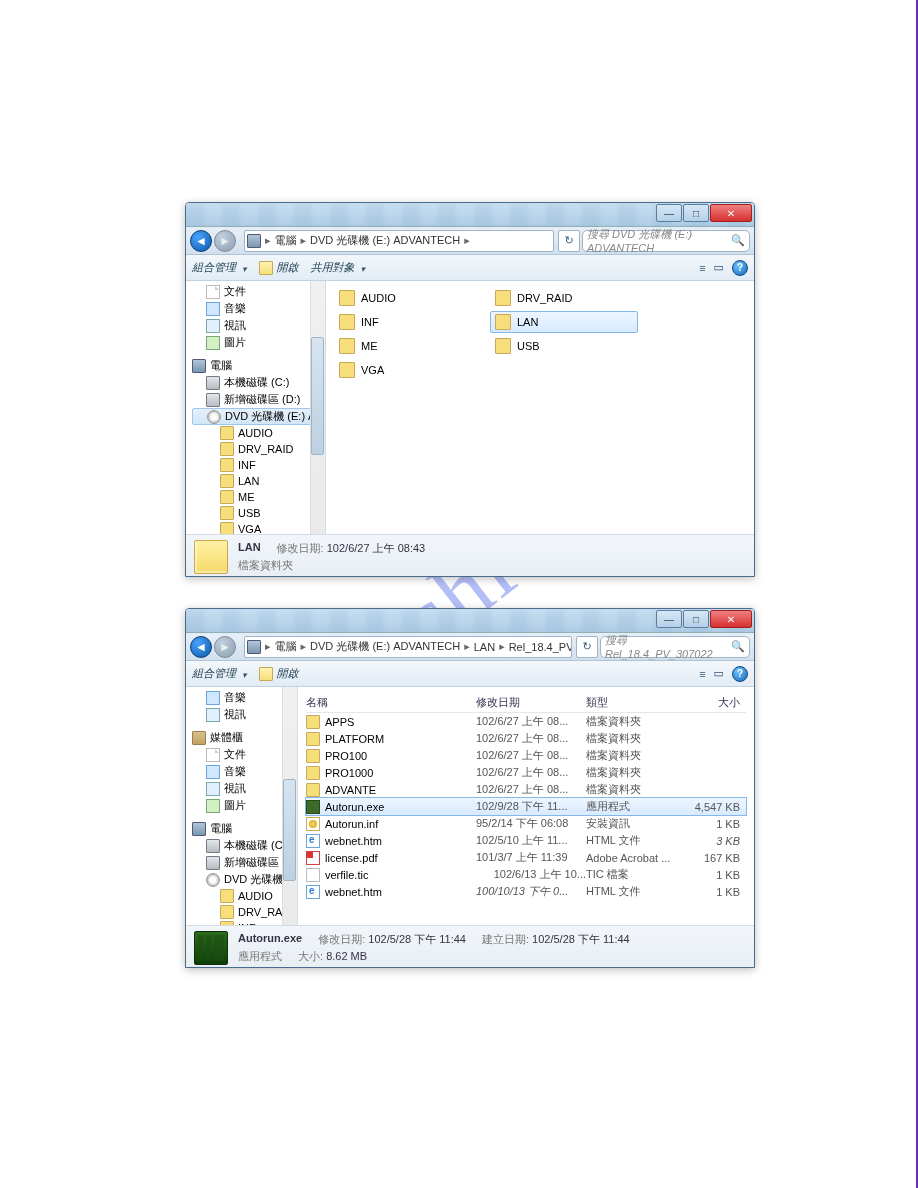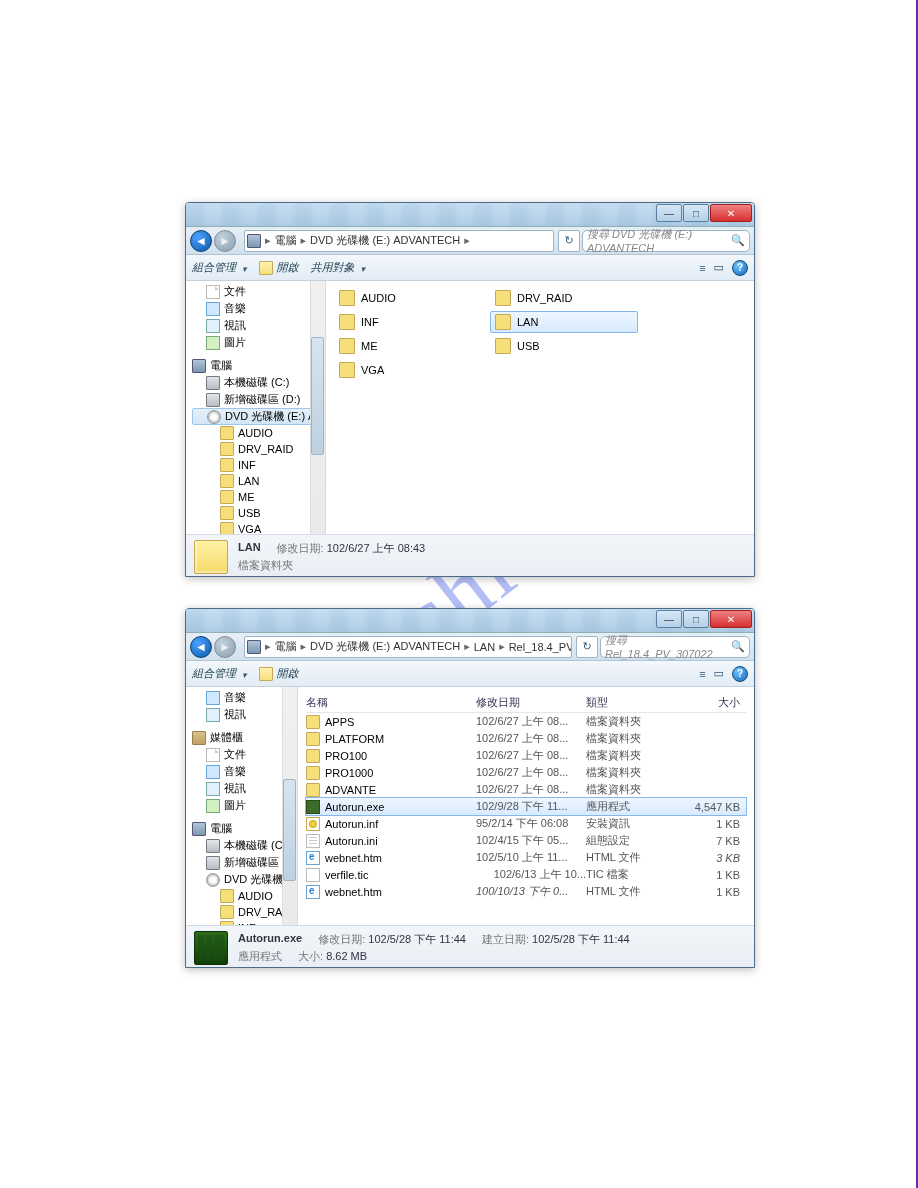--- a/index.html
+++ b/index.html
@@ -487,35 +487,35 @@
               <div class="name">
                 <span class="ic inf"></span>
                 <span>Autorun.inf</span>
               </div>
               <div style="color: rgb(85, 85, 85);">95/2/14 下午 06:08</div>
               <div style="color: rgb(85, 85, 85);">安裝資訊</div>
               <div class="size" style="color: rgb(85, 85, 85);">1 KB</div>
             </div>
             <div class="details-row">
               <div class="name">
-                <span class="ic ini"></span>
-                <span>Autorun.ini</span>
-              </div>
-              <div style="color: rgb(85, 85, 85);">102/4/15 下午 05...</div>
-              <div style="color: rgb(85, 85, 85);">組態設定</div>
-              <div class="size" style="color: rgb(85, 85, 85);">7 KB</div>
-            </div>
-            <div class="details-row">
-              <div class="name">
                 <span class="ic htm"></span>
                 <span>webnet.htm</span>
               </div>
               <div style="color: rgb(85, 85, 85);">102/5/10 上午 11...</div>
               <div style="color: rgb(85, 85, 85);">HTML 文件</div>
               <div class="size" style="color: rgb(85, 85, 85); font-style: italic;">3 KB</div>
+            </div>
+            <div class="details-row">
+              <div class="name">
+                <span class="ic pdf"></span>
+                <span>license.pdf</span>
+              </div>
+              <div style="color: rgb(85, 85, 85);">101/3/7 上午 11:39</div>
+              <div style="color: rgb(85, 85, 85);">Adobe Acrobat ...</div>
+              <div class="size" style="color: rgb(85, 85, 85);">167 KB</div>
             </div>
             <div class="details-row">
               <div class="name">
                 <span class="ic tic"></span>
                 <span>verfile.tic</span>
               </div>
               <div style="color: rgb(85, 85, 85); text-align: right;">102/6/13 上午 10...</div>
               <div style="color: rgb(85, 85, 85);">TIC 檔案</div>
               <div class="size" style="color: rgb(85, 85, 85);">1 KB</div>
             </div>

